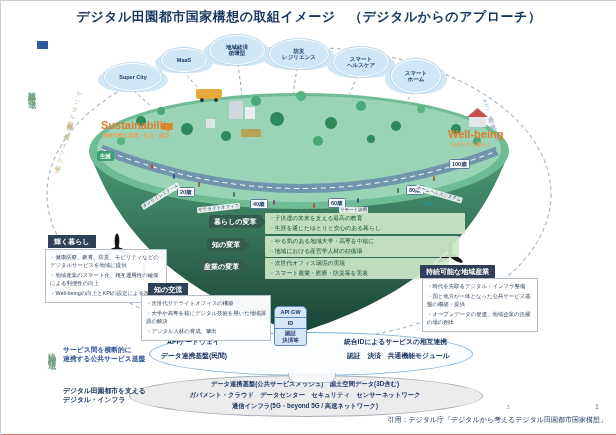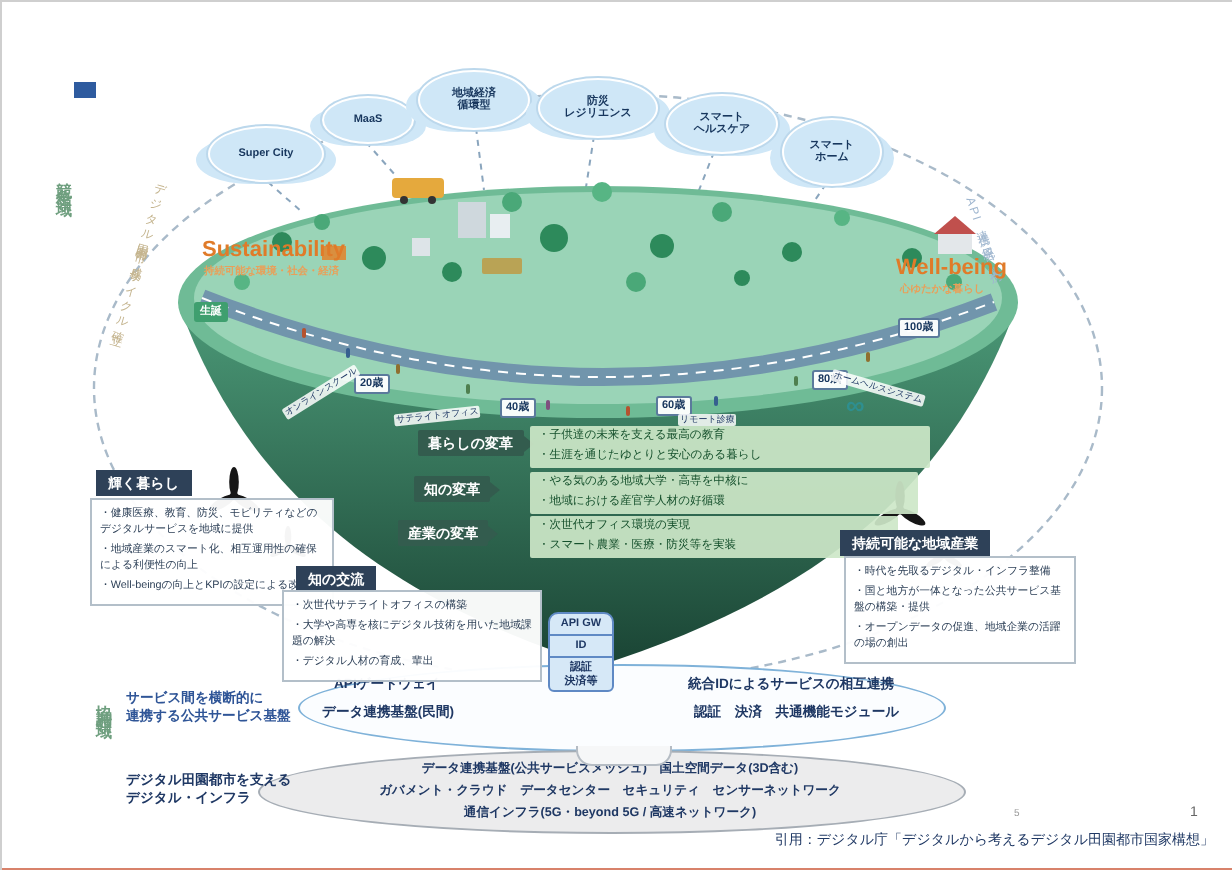--- a/index.html
+++ b/index.html
@@ -147,20 +147,21 @@
       <circle r="2.2" fill="#161616"></circle>
     </g>
     <g transform="translate(471,277) scale(0.7)">
       <ellipse cx="0" cy="-7" rx="2.4" ry="7.5" fill="#161616"></ellipse>
       <ellipse cx="0" cy="-7" rx="2.4" ry="7.5" fill="#161616" transform="rotate(120)"></ellipse>
       <ellipse cx="0" cy="-7" rx="2.4" ry="7.5" fill="#161616" transform="rotate(240)"></ellipse>
       <circle r="2.2" fill="#161616"></circle>
     </g>
   </svg>
 
+  <div class="abs" id="title">デジタル田園都市国家構想の取組イメージ　（デジタルからのアプローチ）</div>
   <div class="abs" id="blue-square"></div>
 
   <div class="abs cloud" style="left:103px;top:62px;width:56px;height:26px;">
       <span class="pl">Super City</span>
     </div>
   <div class="abs cloud" style="left:160px;top:47px;width:44px;height:22px;">
       <span class="pl">MaaS</span>
     </div>
   <div class="abs cloud" style="left:208px;top:34px;width:54px;height:28px;">
       <span class="pl">地域経済

